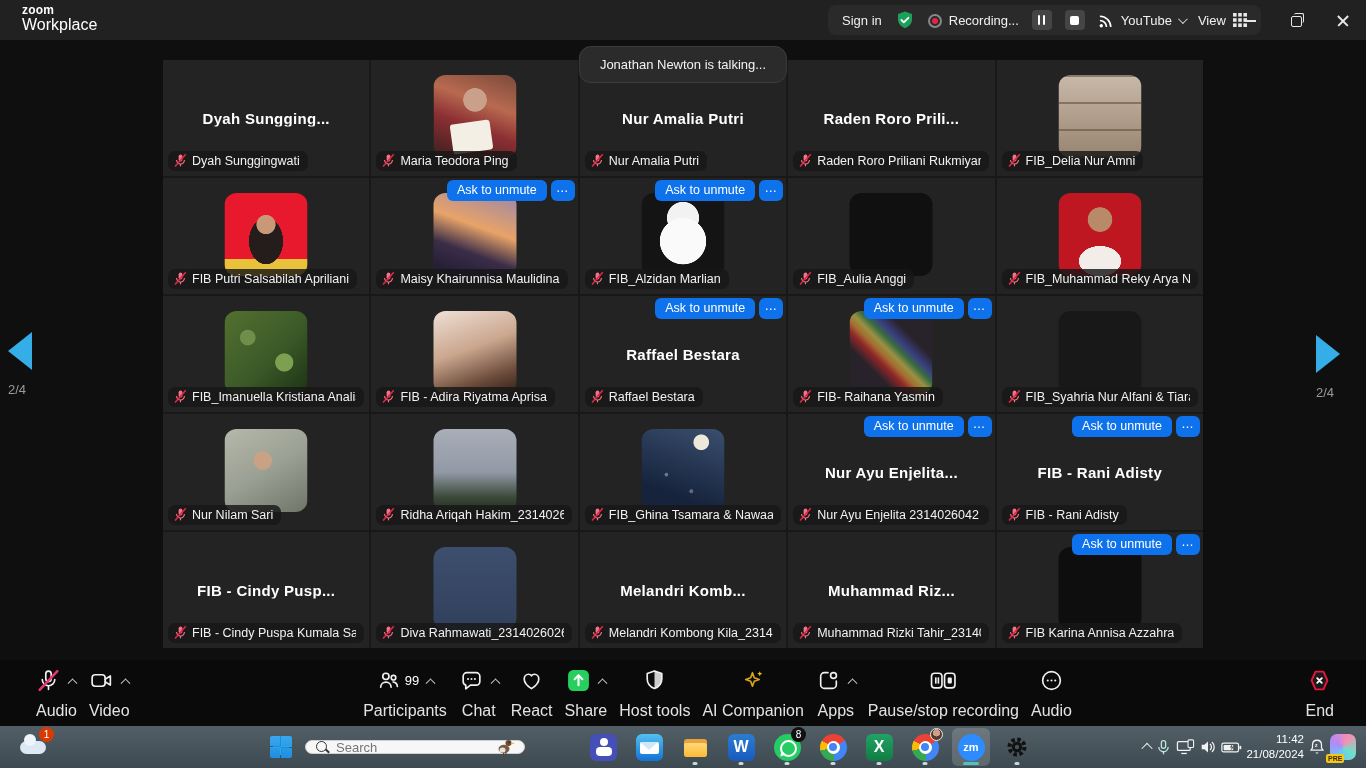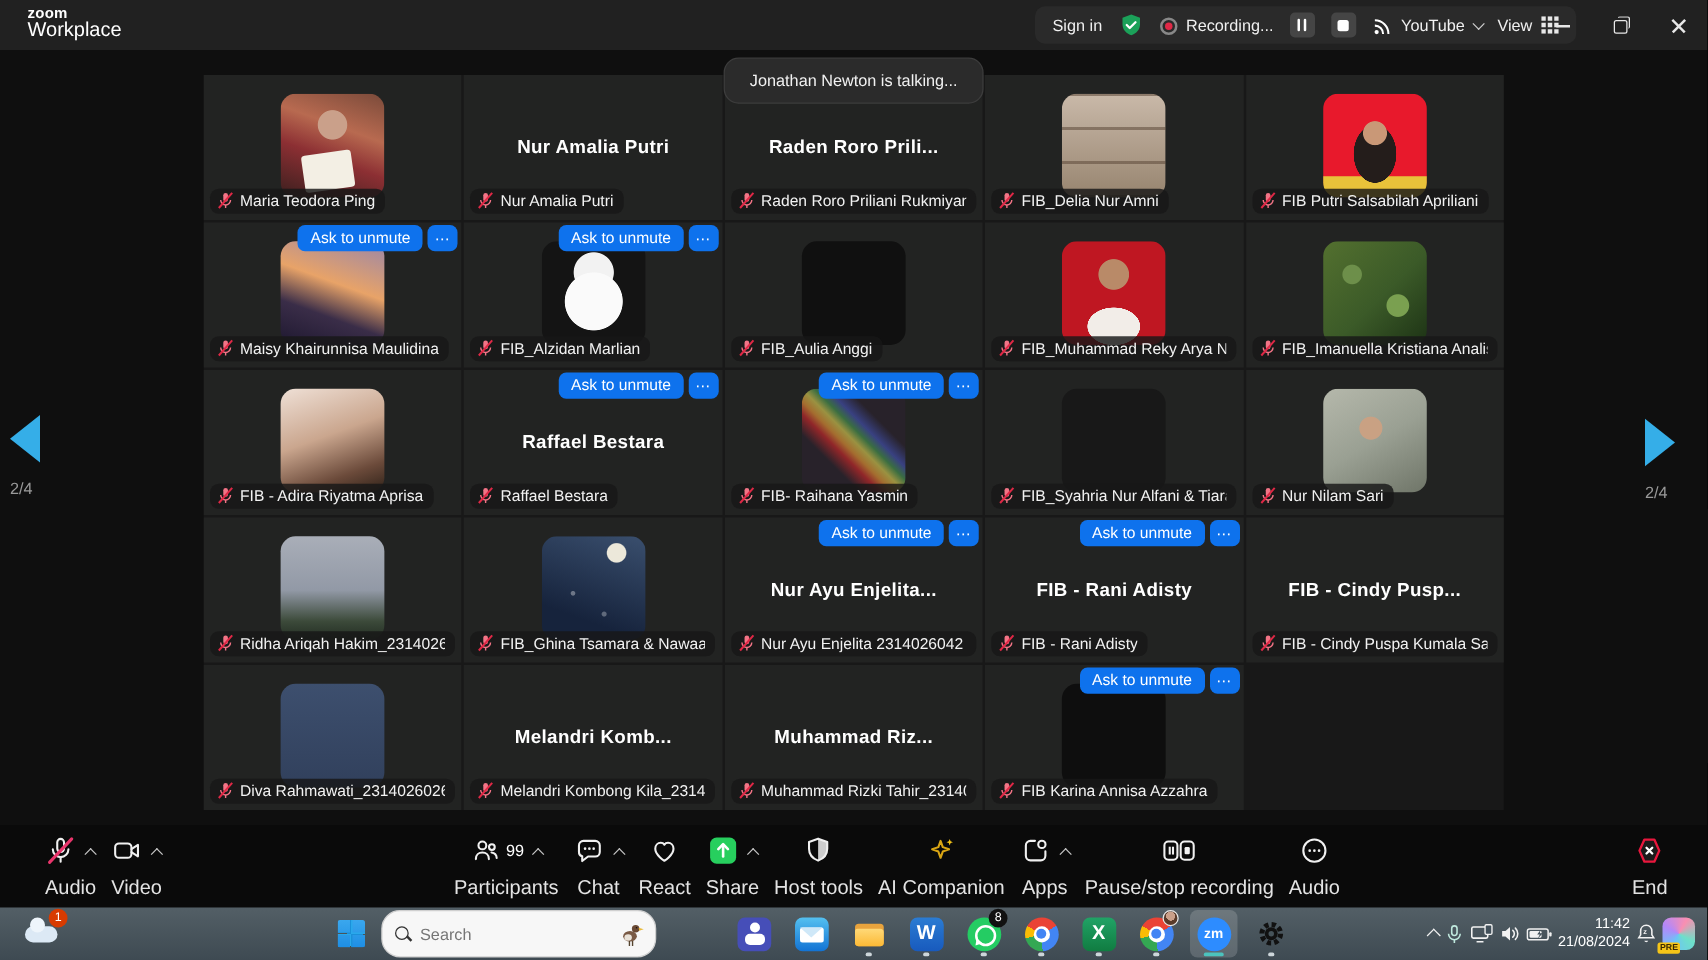--- a/index.html
+++ b/index.html
@@ -115,21 +115,21 @@
   .winlogo { position:absolute; left:6px; top:6px; width:22px; height:22px;
              background:conic-gradient(#29a8eb 0 25%, #1a90d9 0 50%, #29a8eb 0 75%, #1a90d9 0 100%);
              -webkit-mask:conic-gradient(#000 0 25%, transparent 0 26%, #000 0 50%, transparent 0 51%, #000 0 75%, transparent 0 76%, #000 0) ;
              border-radius:2px; }
   .winlogo::after { content:""; position:absolute; inset:0; background:
       linear-gradient(#3aa7ee,#1e8ee4); -webkit-mask:
       linear-gradient(#000,#000) 0 0/10px 10px no-repeat,
       linear-gradient(#000,#000) 12px 0/10px 10px no-repeat,
       linear-gradient(#000,#000) 0 12px/10px 10px no-repeat,
       linear-gradient(#000,#000) 12px 12px/10px 10px no-repeat; }
-  .searchpill { width:220px; height:38px; background:#f7f7f7; border:1px solid #d0d0d0; border-radius:15px;
+  .searchpill { width:220px; height:14px; background:#f7f7f7; border:1px solid #d0d0d0; border-radius:15px;
                 display:flex; align-items:center; padding:0 6px 0 10px; gap:7px; cursor:text; position:relative; }
   .searchpill input { border:none; outline:none; background:transparent; font-size:13px; color:#333; width:130px; font-family:inherit; }
   .mag { width:13px; height:13px; position:relative; flex:0 0 auto; }
   .mag::before { content:""; position:absolute; left:0; top:0; width:9px; height:9px; border:1.7px solid #333; border-radius:50%; }
   .mag::after { content:""; position:absolute; left:9px; top:9px; width:5px; height:1.7px; background:#333; transform:rotate(45deg); }
   .bird { margin-left:auto; width:24px; height:24px; }
   .tk-apps { display:flex; align-items:center; gap:8px; margin-left:6px; }
   .tk-app { position:relative; width:38px; height:38px; background:none; border:none; cursor:pointer;
             display:flex; align-items:center; justify-content:center; border-radius:6px; }
   .tk-app.active { background:rgba(255,255,255,.16); }
@@ -224,20 +224,34 @@
     <div class="winctl">
       <button class="winbtn minbtn"></button>
       <button class="winbtn maxbtn"></button>
       <button class="winbtn closebtn"></button>
     </div>
   </div>
 
   <div class="stage">
     <div class="toast">Jonathan Newton is talking...</div>
     <div class="grid" id="grid">
+  <div class="tile">
+
+    <div class="display-name">Dyah Sungging...</div>
+
+    <div class="name-pill">
+      <svg class="mic-muted" viewBox="0 0 16 16">
+              <rect x="6" y="1.5" width="4" height="7.5" rx="2" fill="#f27486"></rect>
+              <path d="M3.8 7.5a4.2 4.2 0 0 0 8.4 0" stroke="#f27486" stroke-width="1.2" fill="none"></path>
+              <line x1="8" y1="11.7" x2="8" y2="14.2" stroke="#f27486" stroke-width="1.2"></line>
+              <line x1="2.2" y1="14.3" x2="13.6" y2="1.4" stroke="#e02846" stroke-width="1.7"></line>
+            </svg>
+      <span class="pill-label">Dyah Sunggingwati</span>
+    </div>
+  </div>
 
   <div class="tile">
 
     <div class="avatar av-maria"></div>
     <div class="name-pill">
       <svg class="mic-muted" viewBox="0 0 16 16">
               <rect x="6" y="1.5" width="4" height="7.5" rx="2" fill="#f27486"></rect>
               <path d="M3.8 7.5a4.2 4.2 0 0 0 8.4 0" stroke="#f27486" stroke-width="1.2" fill="none"></path>
               <line x1="8" y1="11.7" x2="8" y2="14.2" stroke="#f27486" stroke-width="1.2"></line>
               <line x1="2.2" y1="14.3" x2="13.6" y2="1.4" stroke="#e02846" stroke-width="1.7"></line>

